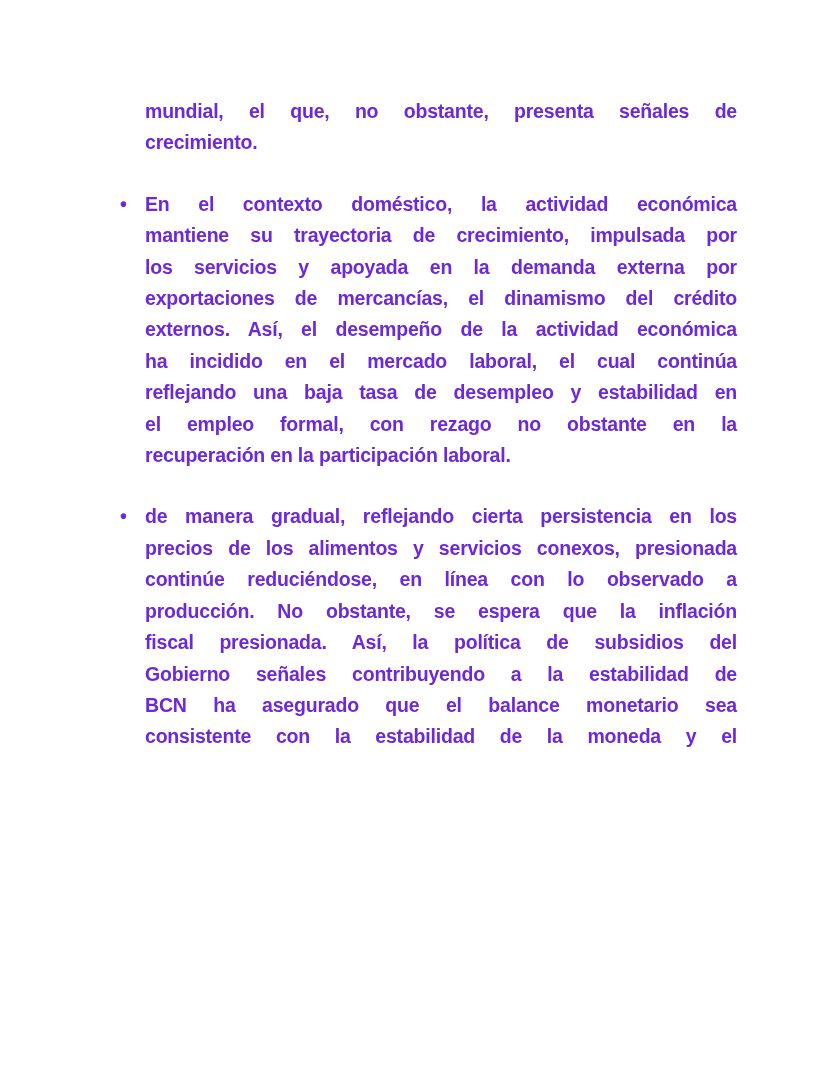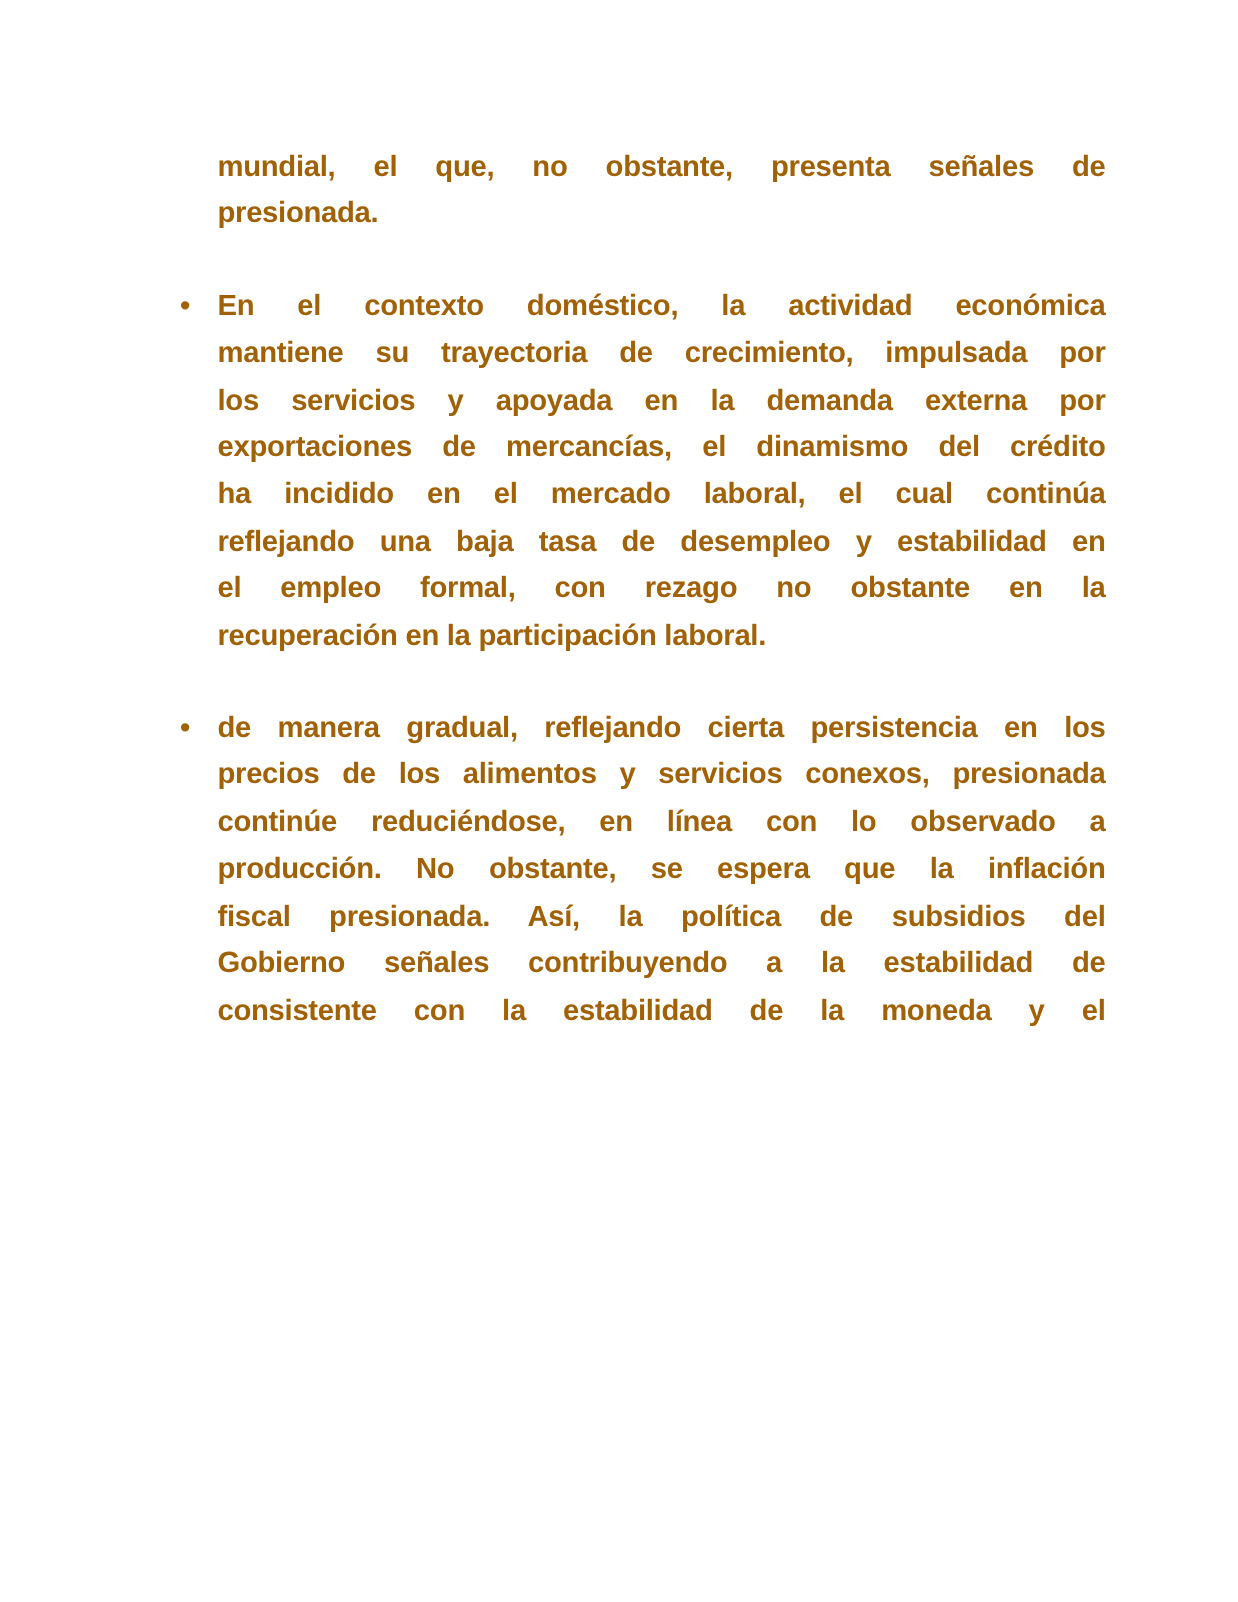--- a/index.html
+++ b/index.html
@@ -7,21 +7,21 @@
     padding: 0;
     background: #ffffff;
   }
   .page {
     position: relative;
     width: 825px;
     height: 1068px;
     background: #ffffff;
     overflow: hidden;
     font-family: "Liberation Sans", "DejaVu Sans", sans-serif;
-    color: #a16207;
+    color: #6d28d9;
   }
   .content {
     position: absolute;
     left: 145px;
     top: 96px;
     width: 592px;
   }
   .para {
     position: relative;
     margin: 0 0 30px 0;
@@ -51,40 +51,42 @@
   }
 </style>
 </head>
 <body>
 
 <div class="page">
   <div class="content">
 
     <div class="para">
       <div class="line">mundial, el que, no obstante, presenta señales de</div>
-      <div class="line last">presionada.</div>
+      <div class="line last">crecimiento.</div>
     </div>
 
     <div class="para bulleted">
       <span class="bullet">•</span>
       <div class="line">En el contexto doméstico, la actividad económica</div>
       <div class="line">mantiene su trayectoria de crecimiento, impulsada por</div>
       <div class="line">los servicios y apoyada en la demanda externa por</div>
       <div class="line">exportaciones de mercancías, el dinamismo del crédito</div>
+      <div class="line">externos. Así, el desempeño de la actividad económica</div>
       <div class="line">ha incidido en el mercado laboral, el cual continúa</div>
       <div class="line">reflejando una baja tasa de desempleo y estabilidad en</div>
       <div class="line">el empleo formal, con rezago no obstante en la</div>
       <div class="line last">recuperación en la participación laboral.</div>
     </div>
 
     <div class="para bulleted">
       <span class="bullet">•</span>
       <div class="line">de manera gradual, reflejando cierta persistencia en los</div>
       <div class="line">precios de los alimentos y servicios conexos, presionada</div>
       <div class="line">continúe reduciéndose, en línea con lo observado a</div>
       <div class="line">producción.  No obstante, se espera que la inflación</div>
       <div class="line">fiscal presionada. Así, la política de subsidios del</div>
       <div class="line">Gobierno señales contribuyendo a la estabilidad de</div>
+      <div class="line">BCN ha asegurado que el balance monetario sea</div>
       <div class="line">consistente con la estabilidad de la moneda y el</div>
     </div>
 
   </div>
 </div>
 
 </body></html>

